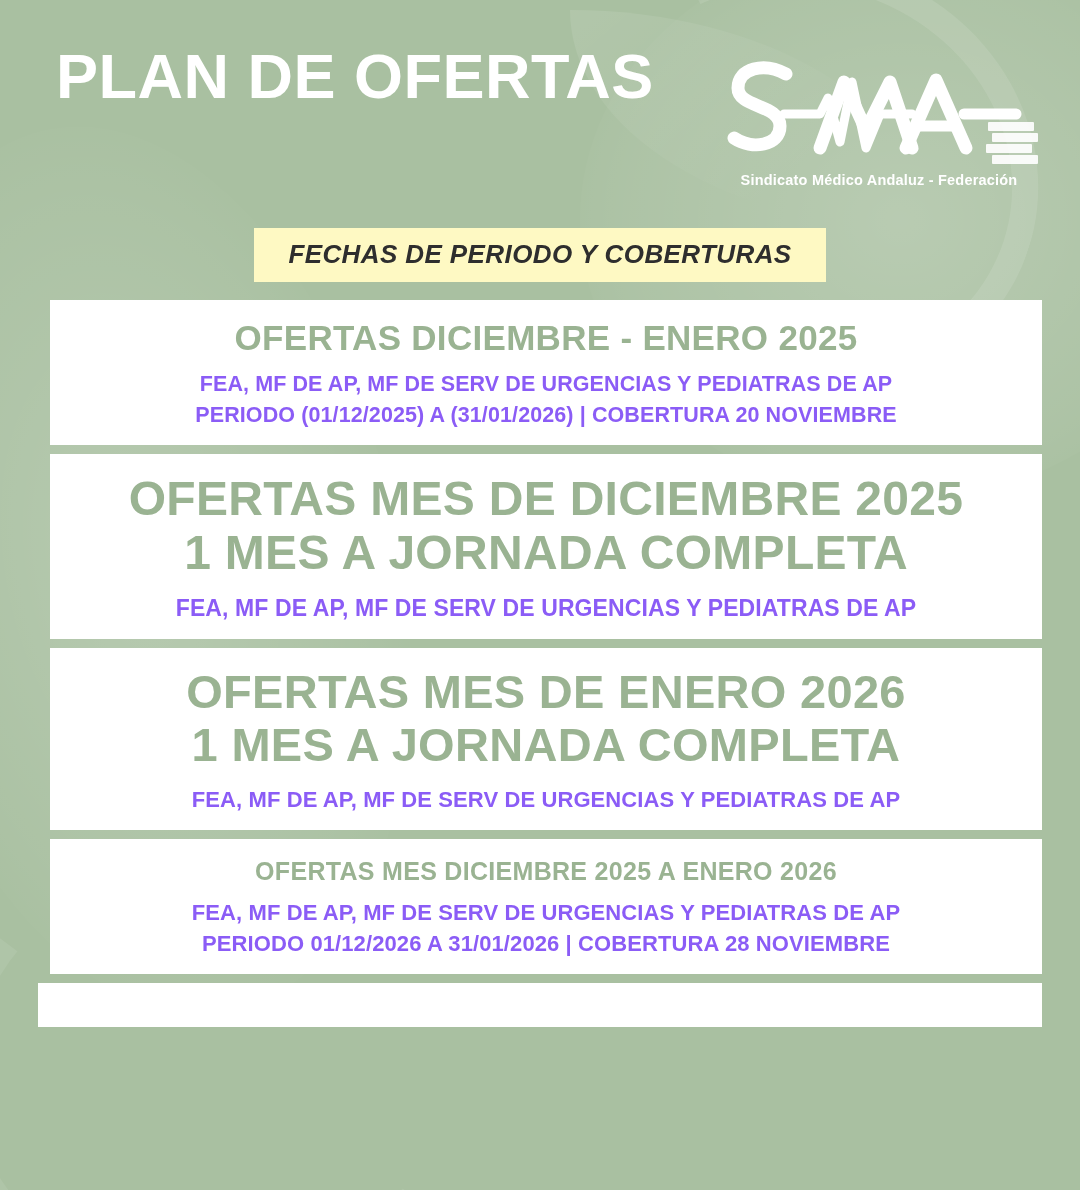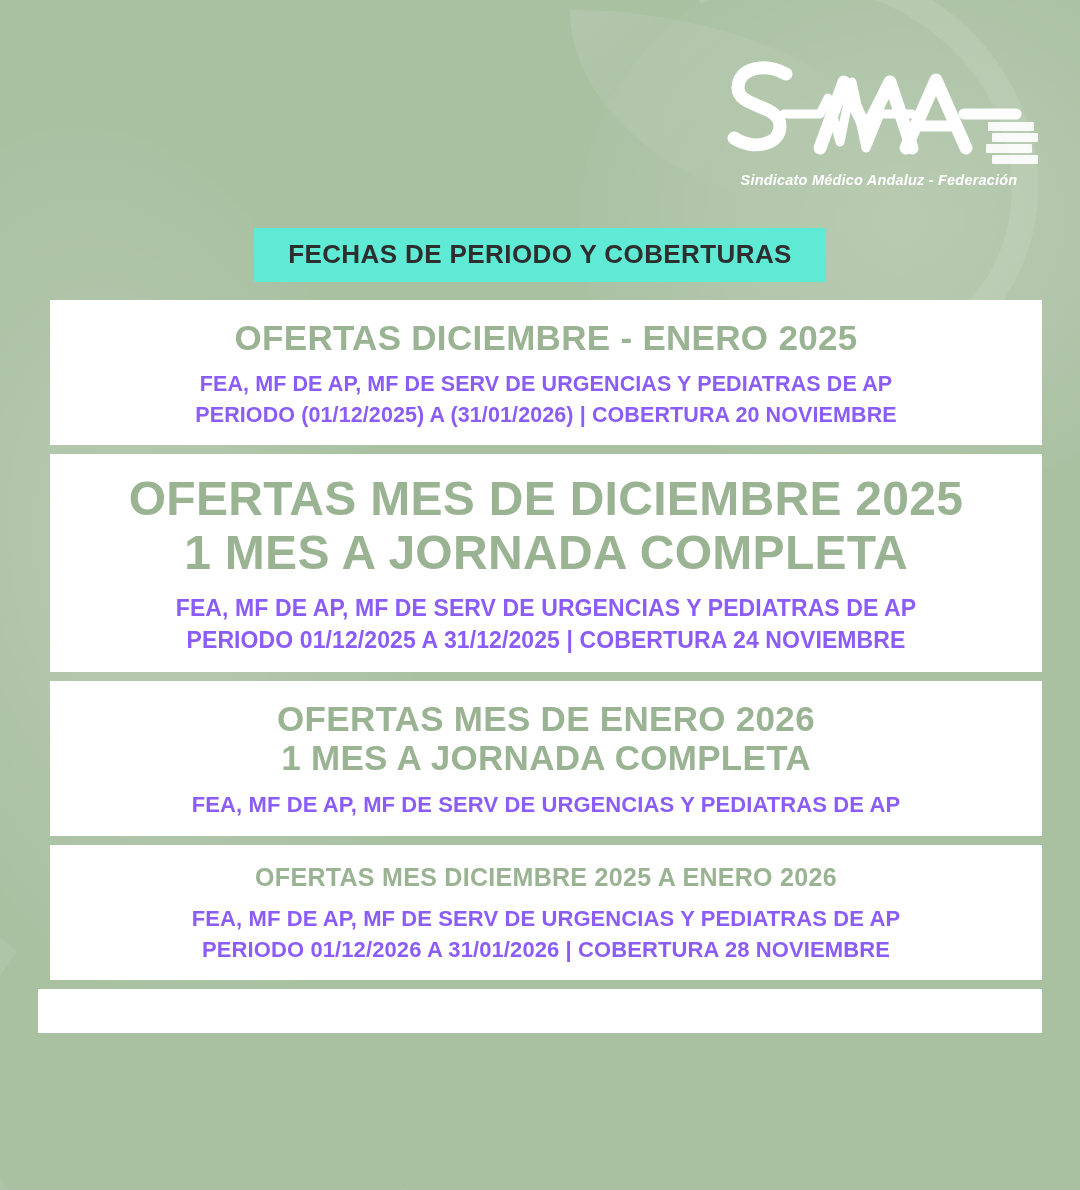--- a/index.html
+++ b/index.html
@@ -112,42 +112,42 @@
   .logo-mark {
     display: block;
   }
   .logo-caption {
     color: #ffffff;
     font-size: 14.5px;
     font-weight: 700;
     letter-spacing: 0.2px;
     margin-top: 2px;
     white-space: nowrap;
-    font-style: italic;
   }
   .logo-books {
     position: absolute;
     right: -8px;
     bottom: 16px;
   }
 
   
   .banner-row {
     margin-top: 40px;
     display: flex;
     justify-content: center;
   }
   .banner {
-    background: #5eead4;
+    background: #fef9c3;
     color: #2e2e2e;
     font-weight: 800;
     font-size: 26px;
     letter-spacing: 0.4px;
     padding: 11px 34px 12px 34px;
     text-transform: uppercase;
+    font-style: italic;
   }
 
   
   .cards {
     margin: 18px 38px 0 38px;
     display: flex;
     flex-direction: column;
     gap: 9px;
     padding-left: 12px;
   }
@@ -181,21 +181,21 @@
   .card .detail .period {
     display: block;
     margin-top: 2px;
   }
 
   
   .card.c1 h2 { font-size: 35px; }
   .card.c1 .detail { font-size: 21.5px; }
   .card.c2 h2 { font-size: 48px; }
   .card.c2 .detail { font-size: 23px; }
-  .card.c3 h2 { font-size: 35px; }
+  .card.c3 h2 { font-size: 47px; }
   .card.c3 .detail { font-size: 22px; }
   .card.c4 h2 { font-size: 25px; }
   .card.c4 .detail { font-size: 22px; }
 
   .footer-bar {
     margin: 9px 38px 0 38px;
     background: #ffffff;
     height: 44px;
   }
 </style>
@@ -208,20 +208,21 @@
   <div class="bg-leaf"></div>
   <div class="bg-blob-1"></div>
   <div class="bg-curve-2"></div>
 </div>
 
 <div class="wrap">
 
   <header class="header">
     <div class="title-block">
       <h1>
+        <span>PLAN DE OFERTAS</span>
       </h1>
     </div>
 
     <div class="logo-block">
       <svg class="logo-mark" width="310" height="118" viewBox="0 0 310 118">
         <g fill="none" stroke="#ffffff" stroke-width="11" stroke-linecap="round" stroke-linejoin="round">
 
           <path d="M62 22 C40 10, 14 16, 14 36 C14 56, 56 52, 56 74 C56 94, 28 98, 10 86" stroke-width="13"></path>
 
           <path d="M60 62 L96 62 L104 46 L116 90 L128 30 L142 96 L156 62 L188 62" stroke-width="9"></path>
@@ -262,21 +263,20 @@
       </div>
     </section>
 
     <section class="card c2">
       <h2>
         <span>OFERTAS MES DE DICIEMBRE 2025</span>
         <span class="sub">1 MES A JORNADA COMPLETA</span>
       </h2>
       <div class="detail">
         <span>FEA, MF DE AP, MF DE SERV DE URGENCIAS Y PEDIATRAS DE AP</span>
-        <span class="period">PERIODO 01/12/2025 A 31/12/2025  |  COBERTURA 24 NOVIEMBRE</span>
       </div>
     </section>
 
     <section class="card c3">
       <h2>
         <span>OFERTAS MES DE ENERO 2026</span>
         <span class="sub">1 MES A JORNADA COMPLETA</span>
       </h2>
       <div class="detail">
         <span>FEA, MF DE AP, MF DE SERV DE URGENCIAS Y PEDIATRAS DE AP</span>

